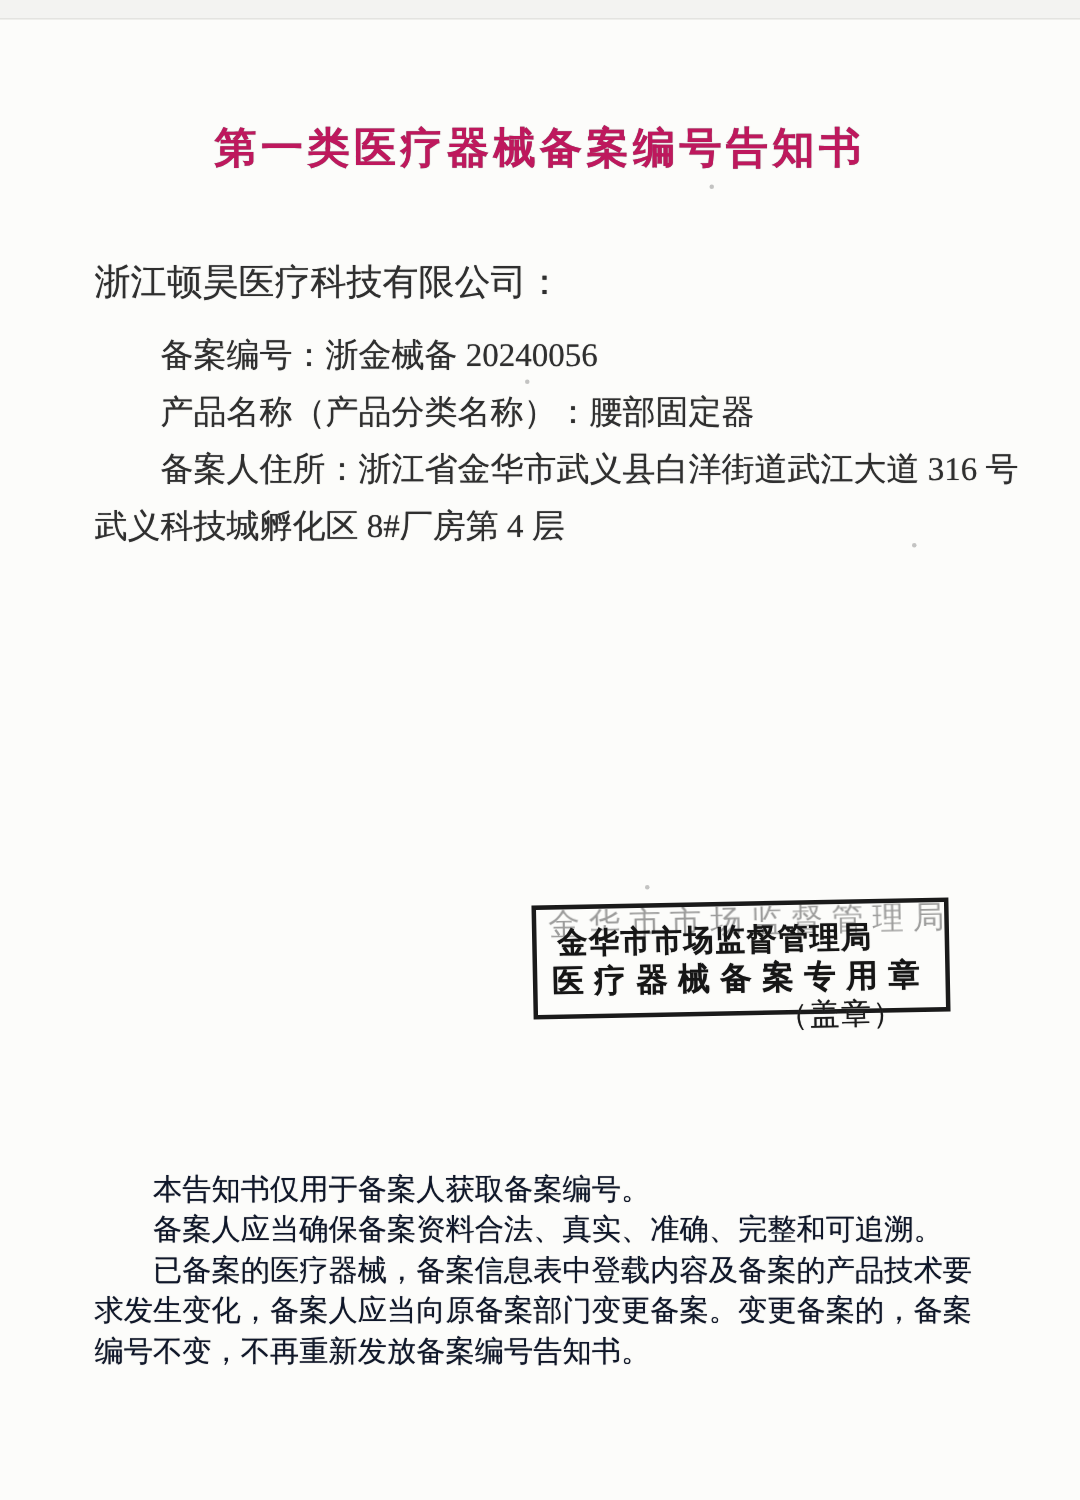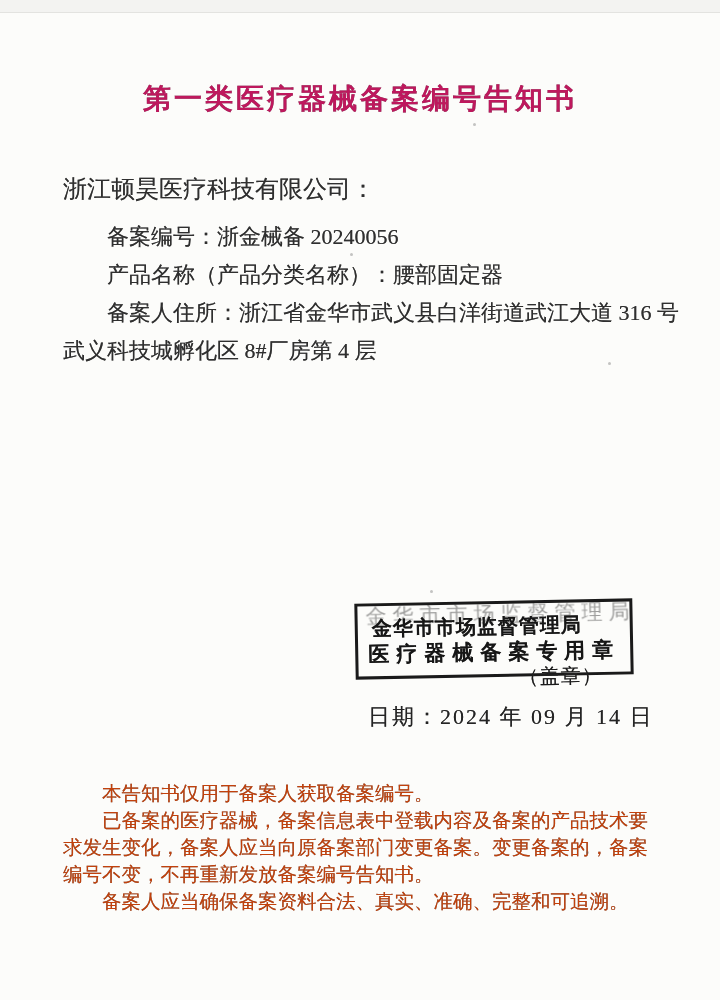--- a/index.html
+++ b/index.html
@@ -80,21 +80,21 @@
   .date-line {
     position: absolute; top: 702px; left: 368px;
     font-size: 22px; letter-spacing: 2px;
     color: #242424;
   }
   .notes {
     position: absolute; top: 780px; left: 63px;
     width: 600px;
     font-size: 19.5px;
     line-height: 27px;
-    color: #c2410c;
+    color: #0f172a;
   }
   .note { margin: 0; text-indent: 2em; }
   .speck {
     position: absolute; width: 3px; height: 3px;
     border-radius: 50%;
     background: rgba(90,90,90,0.35);
   }
 </style>
 </head>
 <body>
@@ -114,26 +114,25 @@
 
   <div class="stamp-wrap">
     <div class="stamp-box">
       <div class="stamp-ghost">金华市市场监督管理局</div>
       <div class="stamp-line1 ink">金华市市场监督管理局</div>
       <div class="stamp-line2 ink">医疗器械备案专用章</div>
       <div class="stamp-note ink">（盖章）</div>
     </div>
   </div>
 
-  <div class="date-line ink">日期：2024 年 09 月 14 日</div>
 
   <div class="notes">
     <p class="note ink">本告知书仅用于备案人获取备案编号。</p>
+    <p class="note ink">备案人应当确保备案资料合法、真实、准确、完整和可追溯。</p>
     <p class="note ink">已备案的医疗器械，备案信息表中登载内容及备案的产品技术要求发生变化，备案人应当向原备案部门变更备案。变更备案的，备案编号不变，不再重新发放备案编号告知书。</p>
-    <p class="note ink">备案人应当确保备案资料合法、真实、准确、完整和可追溯。</p>
   </div>
 
   <div class="speck" style="top:123px; left:473px;"></div>
   <div class="speck" style="top:253px; left:350px;"></div>
   <div class="speck" style="top:362px; left:608px;"></div>
   <div class="speck" style="top:590px; left:430px;"></div>
   <div class="speck" style="top:851px; left:586px;"></div>
 
 </div>
 

